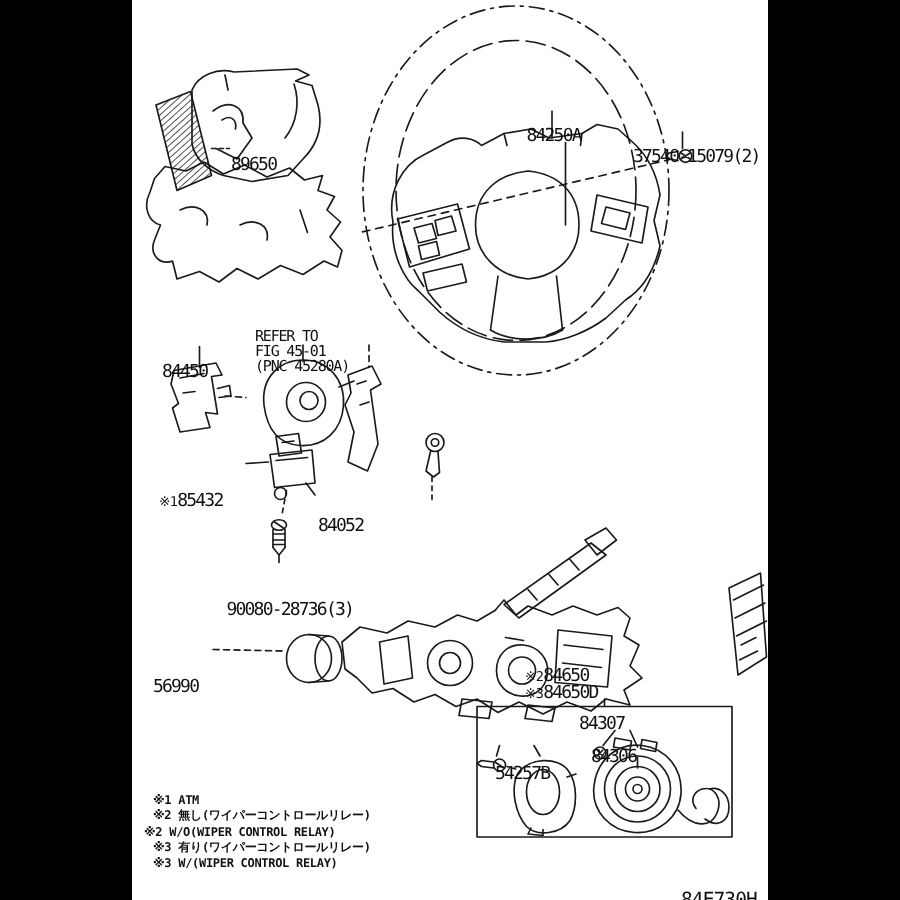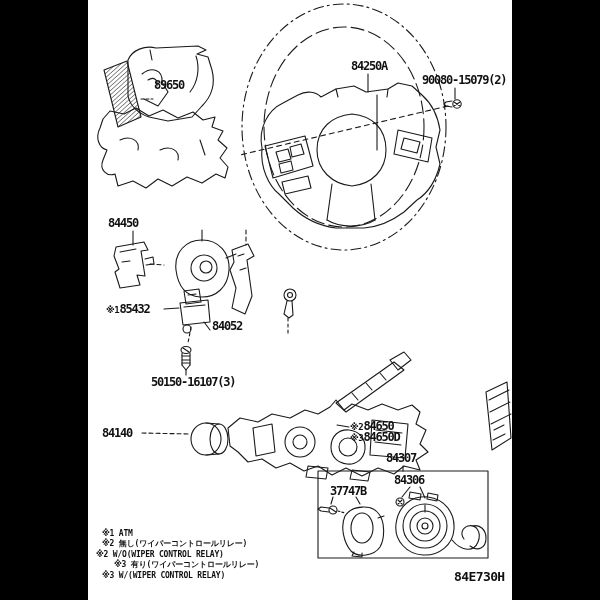--- a/index.html
+++ b/index.html
@@ -1,21 +1,21 @@
 <!DOCTYPE html>
 <html><head>
 <meta charset="utf-8">
 <style>
   html,body{margin:0;padding:0;background:#000;}
   .stage{position:relative;width:600px;height:600px;background:#000;overflow:hidden;
          font-family:"DejaVu Sans Mono","DejaVu Sans",monospace;}
   .sheet{position:absolute;left:88px;top:0;width:424px;height:600px;background:#ffffff;}
   .sheet svg{position:absolute;left:0;top:0;}
-  .lbl{position:absolute;font-weight:bold;font-size:12px;letter-spacing:-1.2px;
-       color:#111;white-space:nowrap;line-height:1;}
+  .lbl{position:absolute;font-weight:normal;font-size:12px;letter-spacing:-1.2px;
+       color:#111;white-space:nowrap;line-height:1;margin-top:24px;}
   .lbl .mark{font-size:9px;letter-spacing:-0.4px;}
   .refer{font-size:10px;letter-spacing:-0.8px;line-height:10px;}
   .note{position:absolute;font-weight:bold;font-size:8px;letter-spacing:-0.2px;
         color:#111;white-space:nowrap;line-height:1;}
   .code{font-size:13px;letter-spacing:-0.6px;}
 </style>
 </head>
 <body>
 
 <div class="stage">
@@ -167,35 +167,40 @@
           <path d="M410,492 L421,494 L420,500 L409,498 Z"></path>
           <path d="M428,493 L438,495 L437,501 L427,499 Z"></path>
           <path d="M452,540 C462,552 474,552 478,542 C482,532 476,524 468,526 C462,528 460,534 464,539"></path>
           <path d="M470,546 C478,552 486,548 486,538 C486,530 480,524 473,526"></path>
         </g>
       </g>
     </svg>
 
     <div class="lbl" style="left:66px;top:79px"><span>89650</span></div>
     <div class="lbl" style="left:263px;top:60px"><span>84250A</span></div>
-    <div class="lbl" style="left:334px;top:74px"><span>90080-15079(2)</span></div>
-
+    <div class="lbl" style="left:334px;top:74px"><span>37540-15079(2)</span></div>
+
+    <div class="lbl refer" style="left:82px;top:196px">
+      <div>REFER TO</div>
+      <div>FIG 45-01</div>
+      <div>(PNC 45280A)</div>
+    </div>
 
     <div class="lbl" style="left:20px;top:217px"><span>84450</span></div>
     <div class="lbl" style="left:18px;top:303px"><span class="mark">※1</span><span>85432</span></div>
     <div class="lbl" style="left:124px;top:320px"><span>84052</span></div>
-    <div class="lbl" style="left:63px;top:376px"><span>50150-16107(3)</span></div>
-    <div class="lbl" style="left:14px;top:427px"><span>84140</span></div>
+    <div class="lbl" style="left:63px;top:376px"><span>90080-28736(3)</span></div>
+    <div class="lbl" style="left:14px;top:427px"><span>56990</span></div>
     <div class="lbl" style="left:262px;top:420px"><span class="mark">※2</span><span>84650</span></div>
     <div class="lbl" style="left:262px;top:431px"><span class="mark">※3</span><span>84650D</span></div>
     <div class="lbl" style="left:298px;top:452px"><span>84307</span></div>
     <div class="lbl" style="left:306px;top:474px"><span>84306</span></div>
-    <div class="lbl" style="left:242px;top:485px"><span>37747B</span></div>
+    <div class="lbl" style="left:242px;top:485px"><span>54257B</span></div>
 
     <div class="note" style="left:14px;top:530px"><span>※1</span> <span>ATM</span></div>
     <div class="note" style="left:14px;top:540px"><span>※2</span> <span>無し(ワイパーコントロールリレー)</span></div>
     <div class="note" style="left:8px;top:551px"><span>※2</span> <span>W/O(WIPER CONTROL RELAY)</span></div>
-    <div class="note" style="left:26px;top:561px"><span>※3</span> <span>有り(ワイパーコントロールリレー)</span></div>
+    <div class="note" style="left:14px;top:561px"><span>※3</span> <span>有り(ワイパーコントロールリレー)</span></div>
     <div class="note" style="left:14px;top:572px"><span>※3</span> <span>W/(WIPER CONTROL RELAY)</span></div>
 
     <div class="lbl code" style="left:366px;top:570px"><span>84E730H</span></div>
   </div>
 </div>
 
 </body></html>

